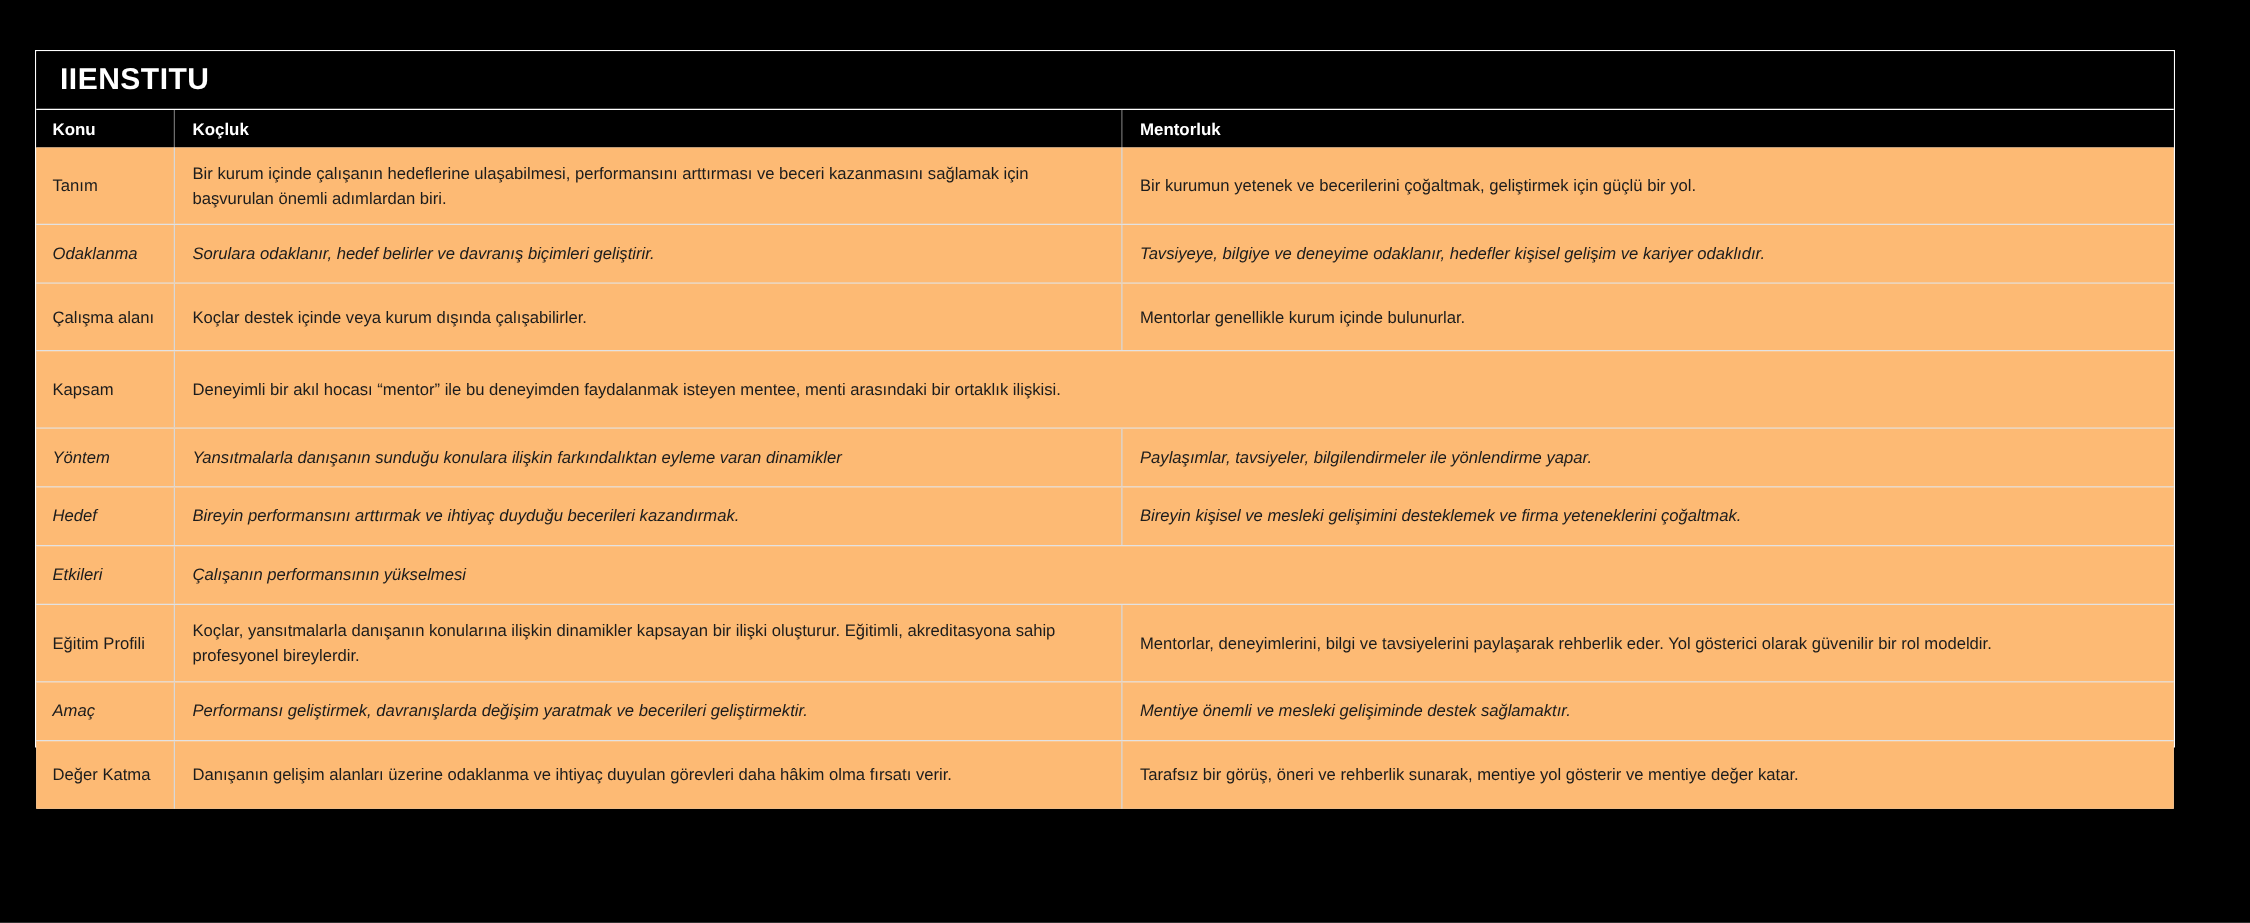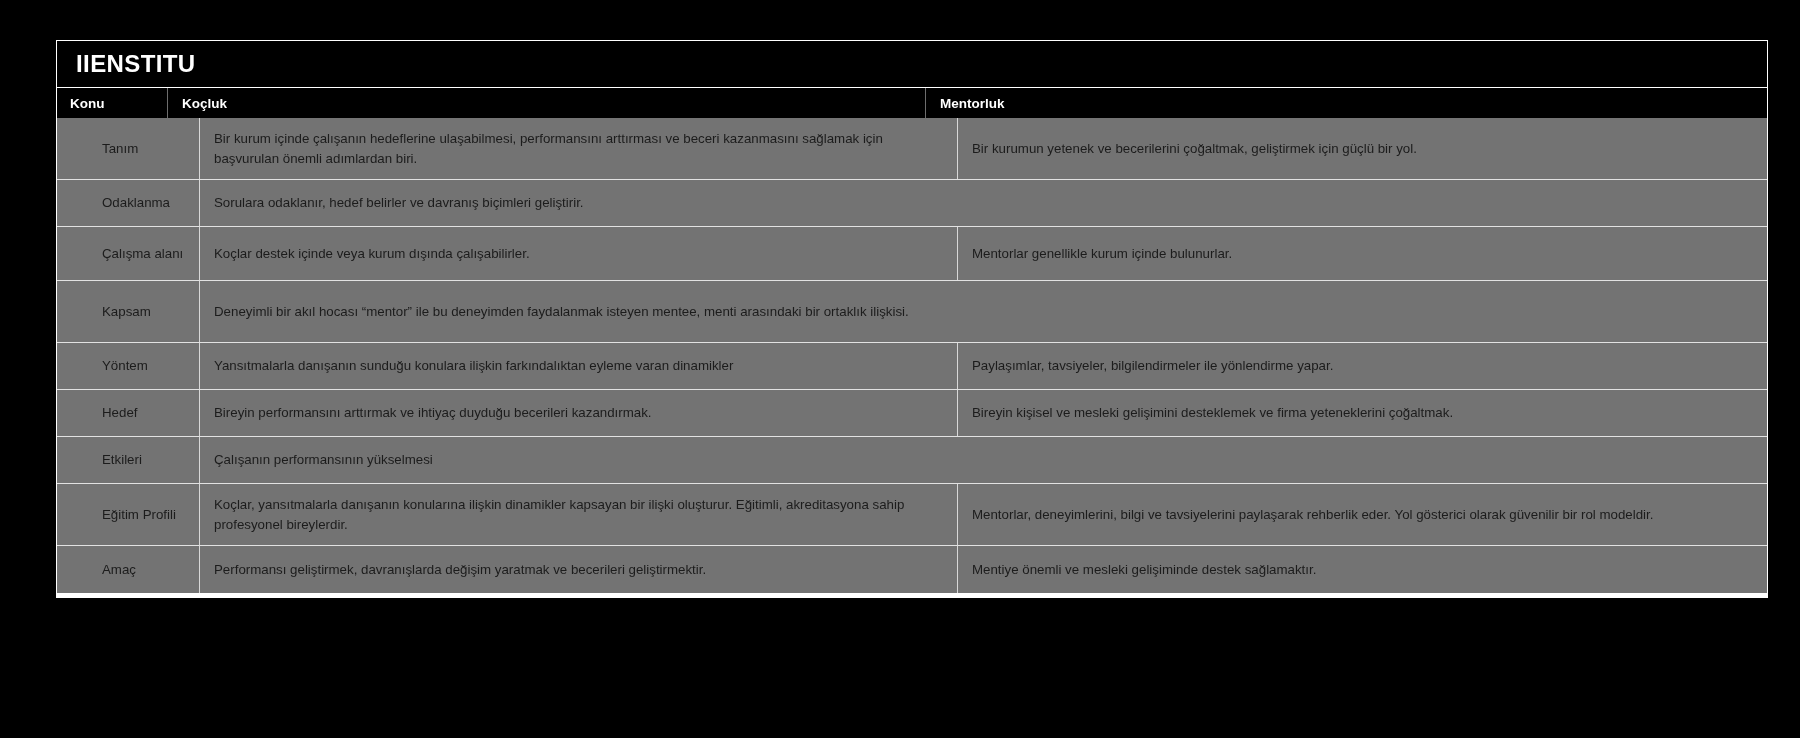--- a/index.html
+++ b/index.html
@@ -15,21 +15,21 @@
 
   #app {
     position: relative;
     width: 1800px;
     height: 738px;
     background: #000000;
   }
 
   .table-frame {
     position: absolute;
-    left: 56px;
+    left: 28px;
     top: 40px;
     width: 1712px;
     height: 558px;
     border: 1px solid #ffffff;
     background: #000000;
     display: flex;
     flex-direction: column;
   }
 
   
@@ -73,23 +73,22 @@
   .table-body {
     flex: 1 1 auto;
     background: #ffffff;
     display: flex;
     flex-direction: column;
   }
 
   .data-row {
     display: flex;
     border-bottom: 1px solid #e2e2e2;
-    background: #737373;
+    background: #fdba74;
     min-height: 0;
-    padding-left: 32px;
   }
   .data-row:last-child { border-bottom: none; }
 
   .cell {
     display: flex;
     align-items: center;
     color: #1c1c1c;
     font-size: 13.3px;
     line-height: 1.45;
     font-family: "Liberation Sans", sans-serif;
@@ -111,21 +110,21 @@
   }
   .cell-mentor {
     flex: 1 1 auto;
     padding-left: 14px;
     padding-right: 12px;
     border-left: 1px solid #d8d8d8;
   }
 
   
   .h-tall   { height: 62px; }
-  .h-short  { height: 47px; }
+  .h-short  { height: 47px; font-style: italic; }
   .h-mid    { height: 54px; }
 </style>
 </head>
 <body>
 
 <div id="app">
 
   <div class="table-frame">
 
     <div class="brand-bar">
@@ -140,20 +139,21 @@
 
     <div class="table-body" id="table-body">
         <div class="data-row h-tall">
           <div class="cell cell-konu">Tanım</div>
           <div class="cell cell-kocluk">Bir kurum içinde çalışanın hedeflerine ulaşabilmesi, performansını arttırması ve beceri kazanmasını sağlamak için başvurulan önemli adımlardan biri.</div>
           <div class="cell cell-mentor">Bir kurumun yetenek ve becerilerini çoğaltmak, geliştirmek için güçlü bir yol.</div>
         </div>
         <div class="data-row h-short">
           <div class="cell cell-konu">Odaklanma</div>
           <div class="cell cell-kocluk">Sorulara odaklanır, hedef belirler ve davranış biçimleri geliştirir.</div>
+          <div class="cell cell-mentor">Tavsiyeye, bilgiye ve deneyime odaklanır, hedefler kişisel gelişim ve kariyer odaklıdır.</div>
         </div>
         <div class="data-row h-mid">
           <div class="cell cell-konu">Çalışma alanı</div>
           <div class="cell cell-kocluk">Koçlar destek içinde veya kurum dışında çalışabilirler.</div>
           <div class="cell cell-mentor">Mentorlar genellikle kurum içinde bulunurlar.</div>
         </div>
         <div class="data-row h-tall">
           <div class="cell cell-konu">Kapsam</div>
           <div class="cell cell-mentor">Deneyimli bir akıl hocası “mentor” ile bu deneyimden faydalanmak isteyen mentee, menti arasındaki bir ortaklık ilişkisi.</div>
         </div>
@@ -174,17 +174,22 @@
         <div class="data-row h-tall">
           <div class="cell cell-konu">Eğitim Profili</div>
           <div class="cell cell-kocluk">Koçlar, yansıtmalarla danışanın konularına ilişkin dinamikler kapsayan bir ilişki oluşturur. Eğitimli, akreditasyona sahip profesyonel bireylerdir.</div>
           <div class="cell cell-mentor">Mentorlar, deneyimlerini, bilgi ve tavsiyelerini paylaşarak rehberlik eder. Yol gösterici olarak güvenilir bir rol modeldir.</div>
         </div>
         <div class="data-row h-short">
           <div class="cell cell-konu">Amaç</div>
           <div class="cell cell-kocluk">Performansı geliştirmek, davranışlarda değişim yaratmak ve becerileri geliştirmektir.</div>
           <div class="cell cell-mentor">Mentiye önemli ve mesleki gelişiminde destek sağlamaktır.</div>
         </div>
+        <div class="data-row h-mid">
+          <div class="cell cell-konu">Değer Katma</div>
+          <div class="cell cell-kocluk">Danışanın gelişim alanları üzerine odaklanma ve ihtiyaç duyulan görevleri daha hâkim olma fırsatı verir.</div>
+          <div class="cell cell-mentor">Tarafsız bir görüş, öneri ve rehberlik sunarak, mentiye yol gösterir ve mentiye değer katar.</div>
+        </div>
       </div>
 
   </div>
 
 </div>
 
 </body></html>

